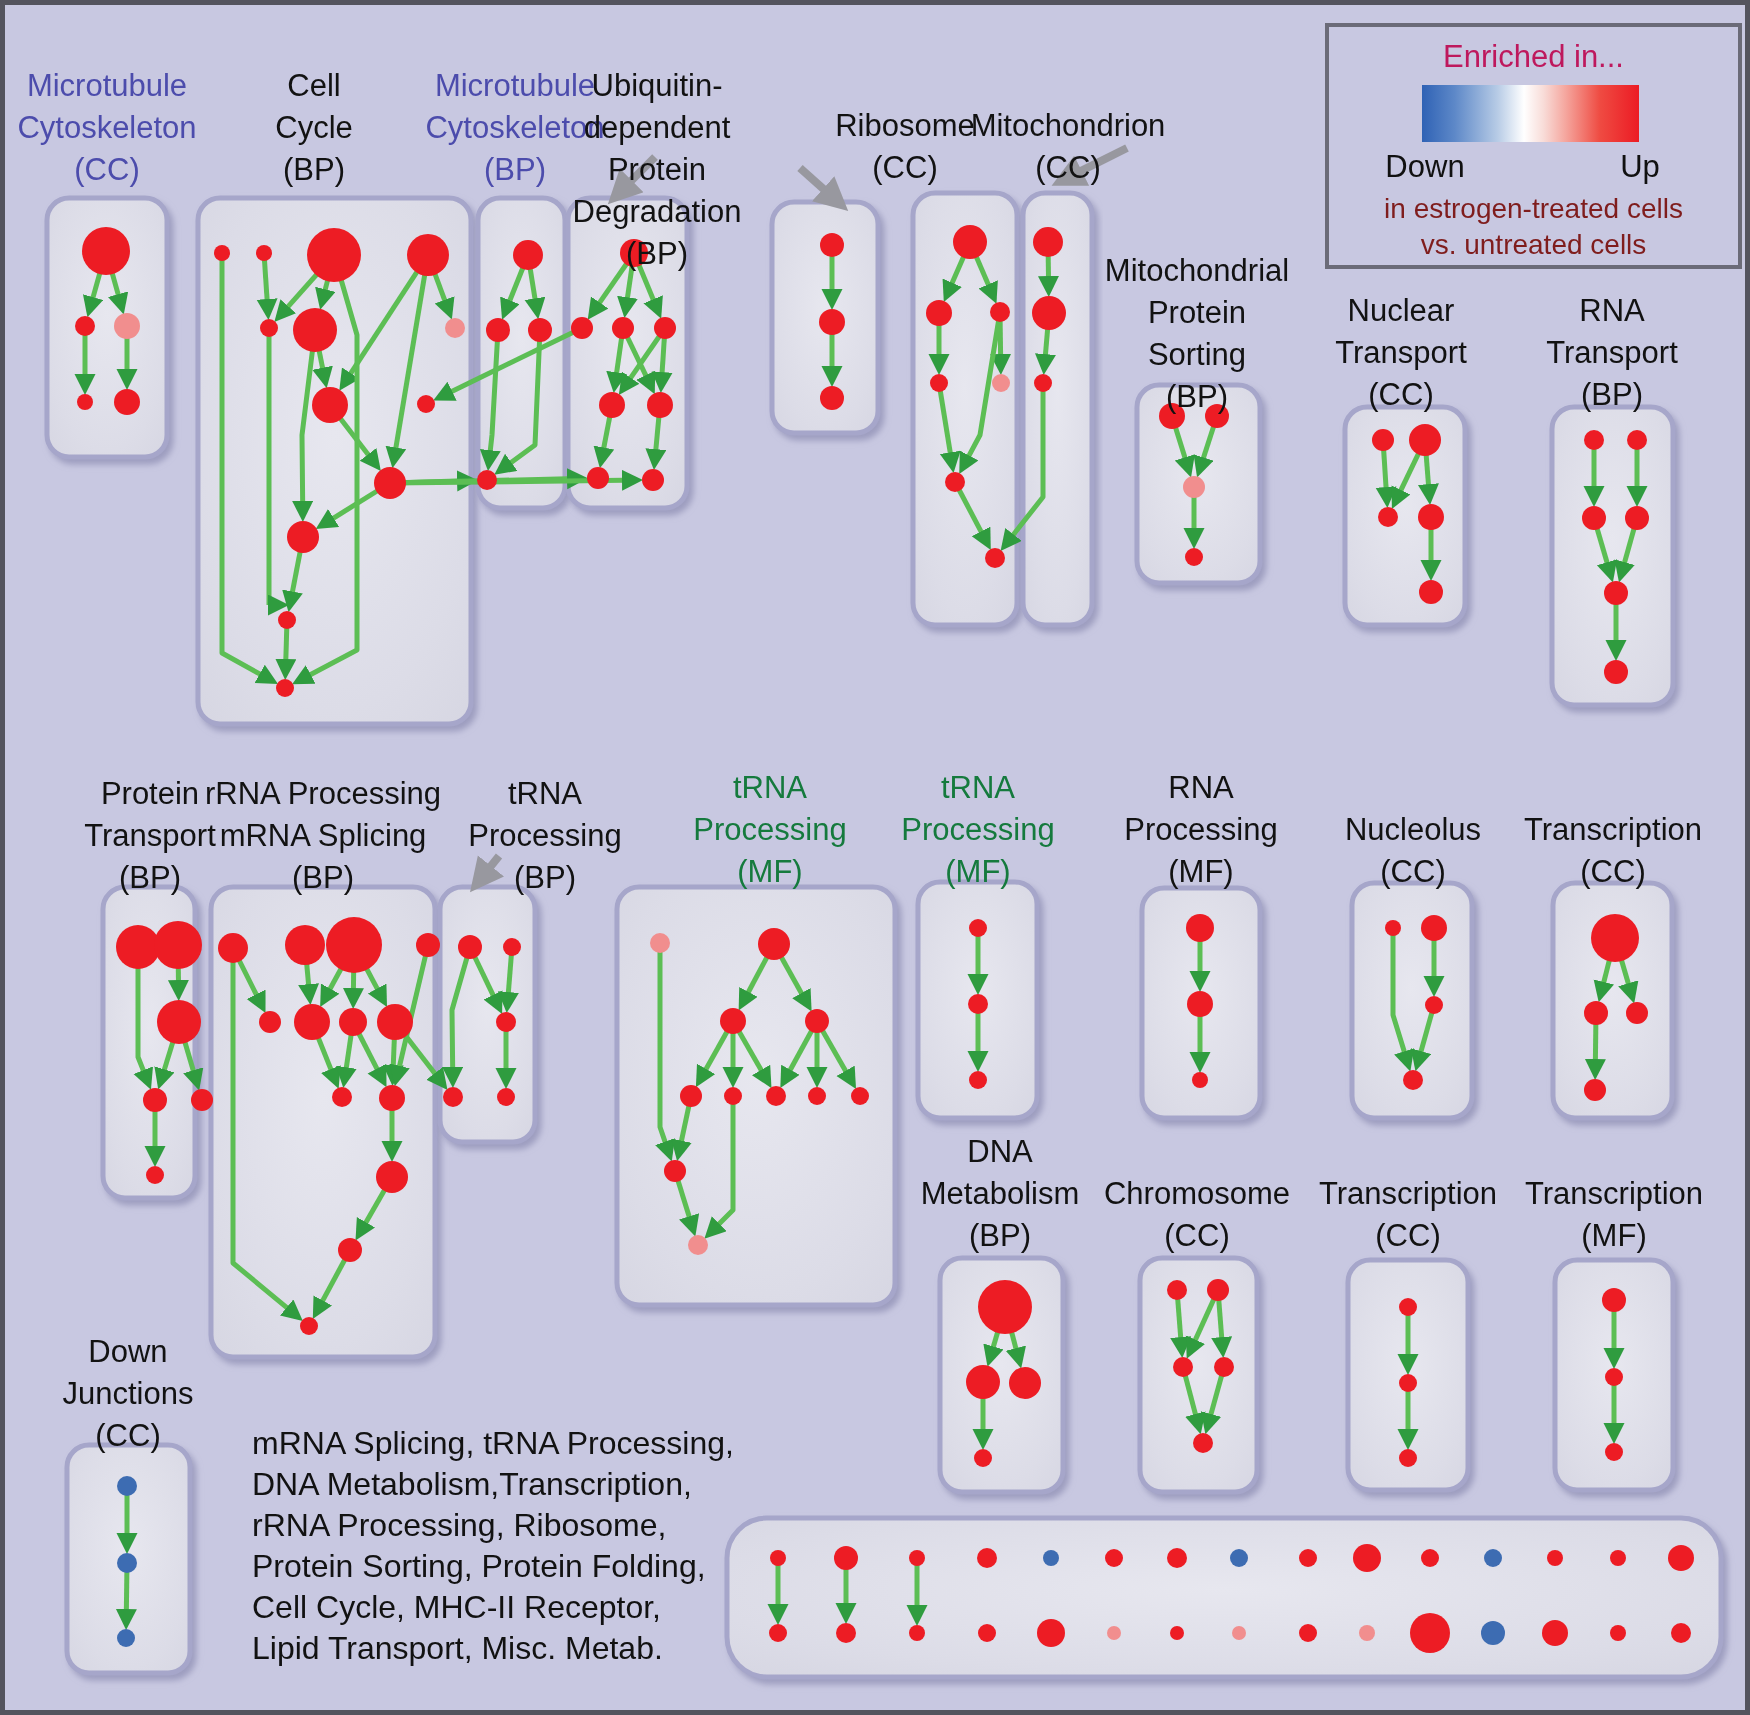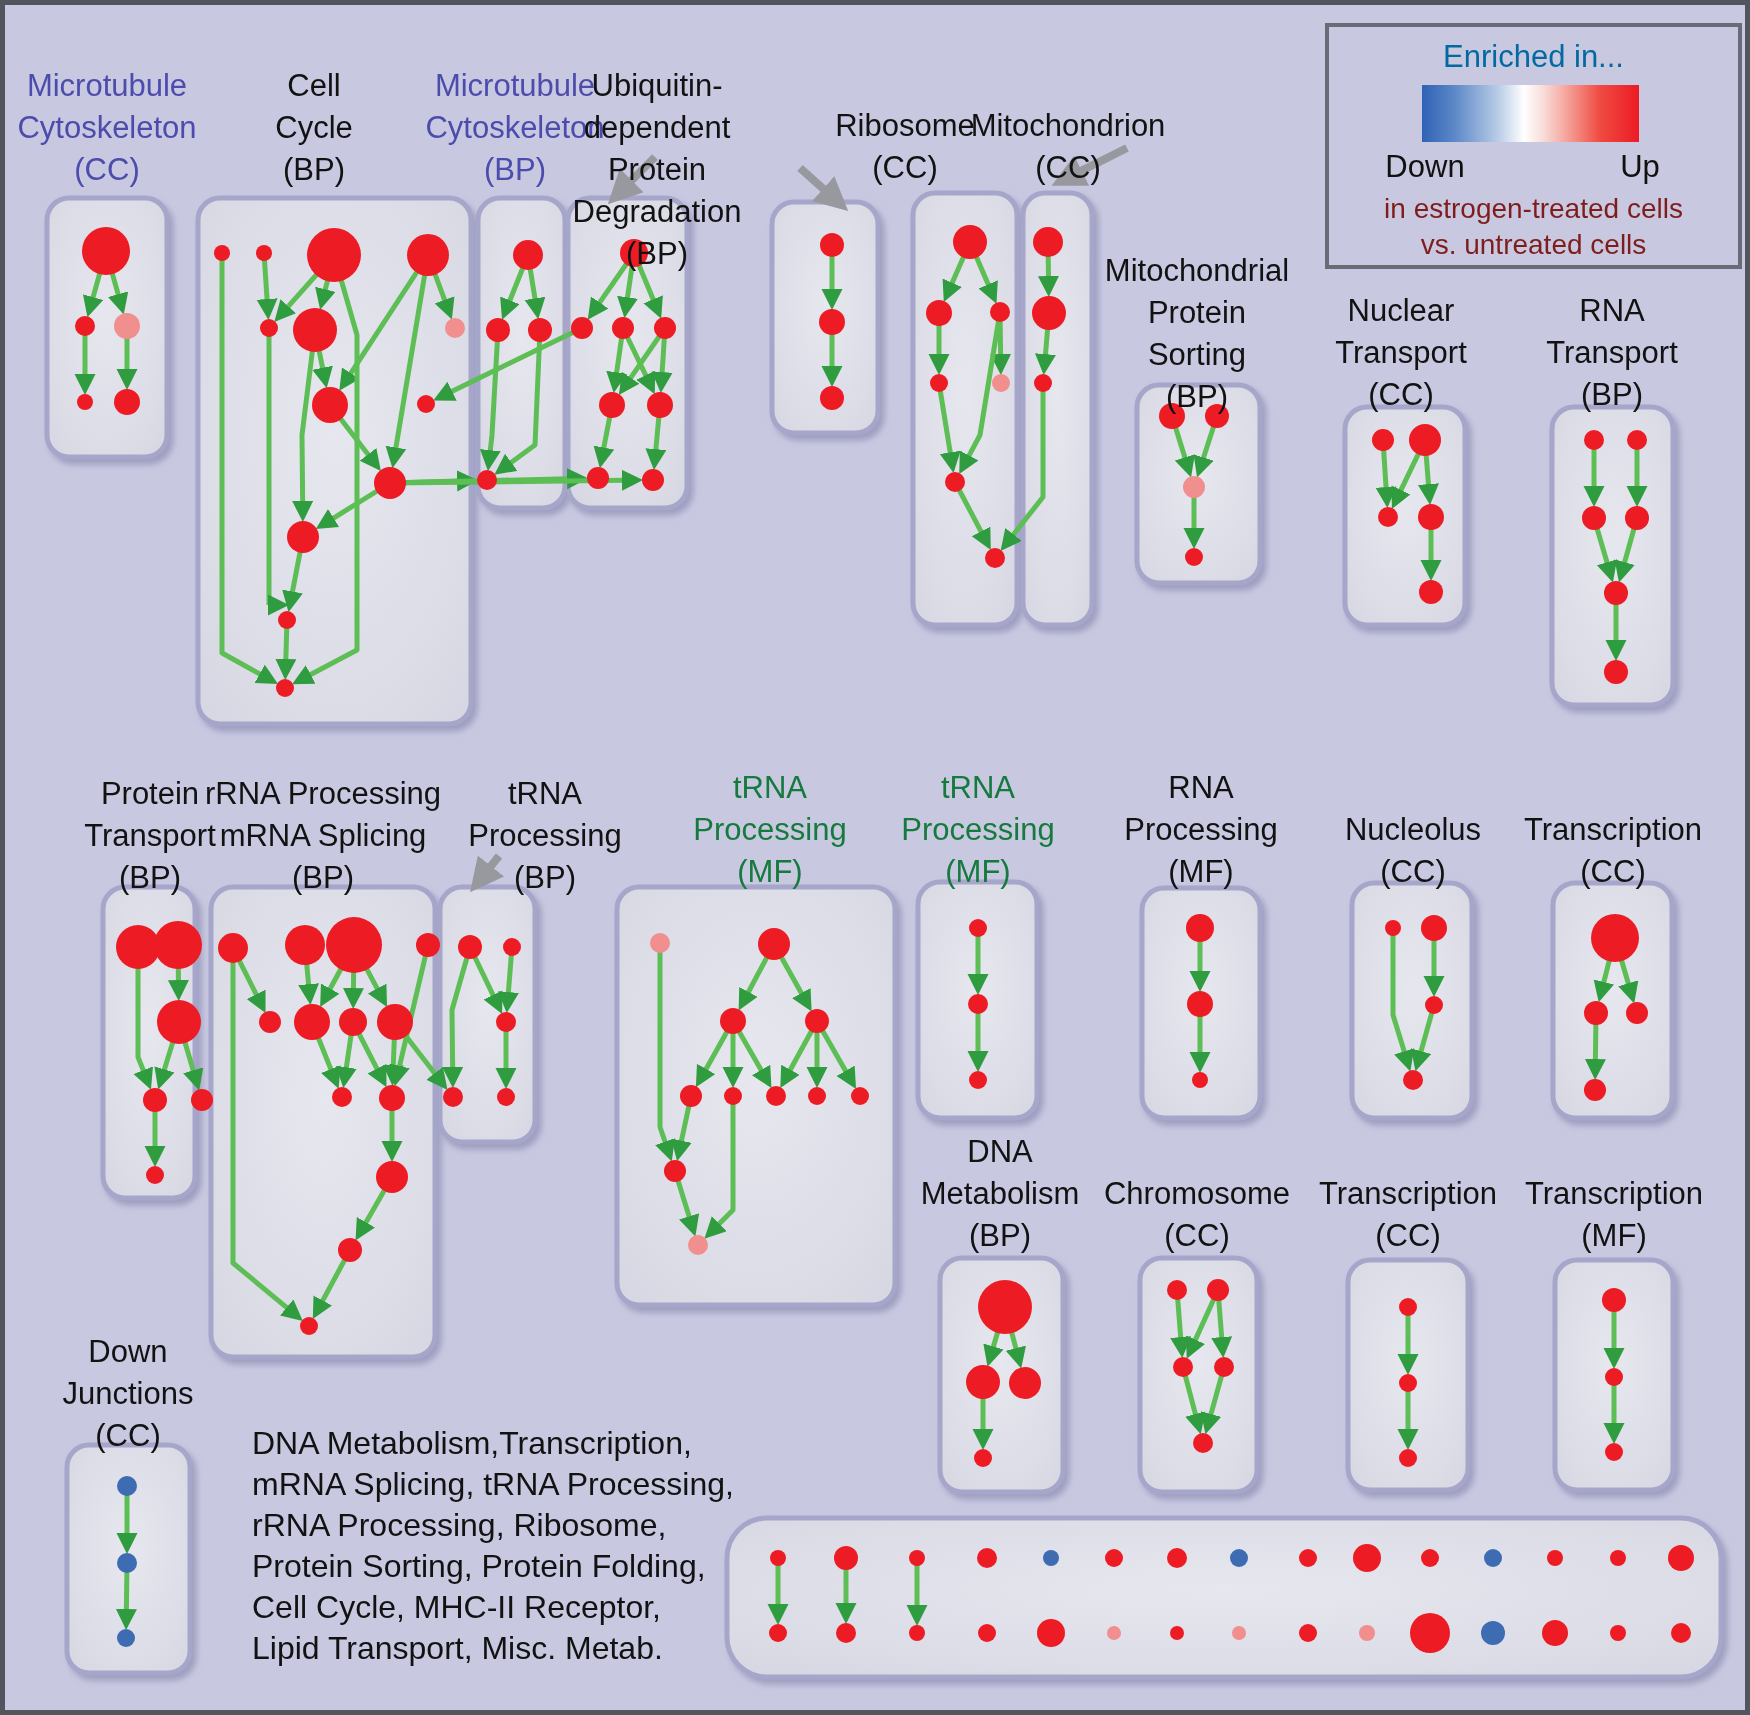--- a/index.html
+++ b/index.html
@@ -5,21 +5,21 @@
   html,body{margin:0;padding:0;background:#9a9ab0;}
   #fig{position:relative;width:1750px;height:1715px;background:#c8c8e1;border:5px solid #54545e;box-sizing:border-box;overflow:hidden;
        font-family:"Liberation Sans", sans-serif;padding-left:27px;}
   #net{position:absolute;left:0;top:0;}
   .clabel{position:absolute;transform:translateX(-50%);text-align:center;white-space:nowrap;
           font-size:31px;line-height:42px;color:#121212;}
   .clabel.blue{color:#4c4cac;}
   .clabel.green{color:#157a3d;}
   #note{position:absolute;font-size:32px;line-height:41px;color:#121212;white-space:nowrap;}
   #legend{position:absolute;border:4px solid #6b6b78;box-sizing:border-box;}
-  #legend .ltitle{position:absolute;width:100%;text-align:center;font-size:31px;color:#0369a1;}
+  #legend .ltitle{position:absolute;width:100%;text-align:center;font-size:31px;color:#be185d;}
   #lgrad{position:absolute;background:linear-gradient(90deg,#2f62b5 0%,#5d88c8 15%,#b8cce6 35%,#ffffff 47%,#f8dcd8 56%,#f5a79f 66%,#ef4b42 82%,#ec1b24 100%);}
   .lend{position:absolute;transform:translateX(-50%);font-size:31px;color:#111;white-space:nowrap;}
   .lsub{position:absolute;width:100%;text-align:center;font-size:28px;color:#7f1d1d;white-space:nowrap;}
 </style>
 </head>
 <body>
 
 <div id="fig">
   <svg id="net" width="1750" height="1715">
     <defs>
@@ -455,22 +455,22 @@
         <div>(MF)</div>
       </div>
       <div class="clabel black" style="left: 123px; top: 1326px;">
         <div>Down</div>
         <div>Junctions</div>
         <div>(CC)</div>
       </div>
     </div>
 
   <div id="note" style="left: 247px; top: 1418px;">
+      <div>mRNA Splicing, tRNA Processing,</div>
       <div>DNA Metabolism,Transcription,</div>
-      <div>mRNA Splicing, tRNA Processing,</div>
       <div>rRNA Processing, Ribosome,</div>
       <div>Protein Sorting, Protein Folding,</div>
       <div>Cell Cycle, MHC-II Receptor,</div>
       <div>Lipid Transport, Misc. Metab.</div>
     </div>
 
   <div id="legend" style="left: 1320px; top: 18px; width: 417px; height: 246px;">
     <div class="ltitle" style="top: 12px;">Enriched in...</div>
     <div id="lgrad" style="left: 93px; top: 58px; width: 217px; height: 57px;"></div>
     <div class="lend" id="ldown" style="left: 96px; top: 122px; text-align: center;">Down</div>

